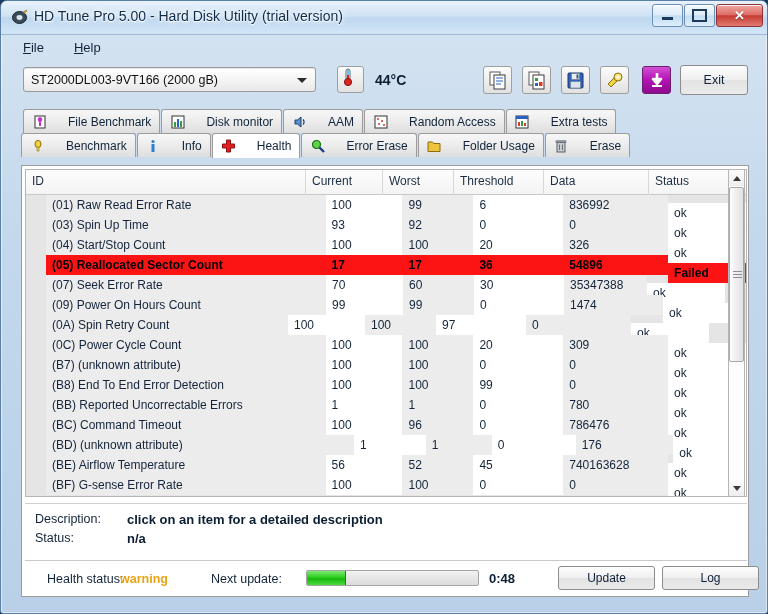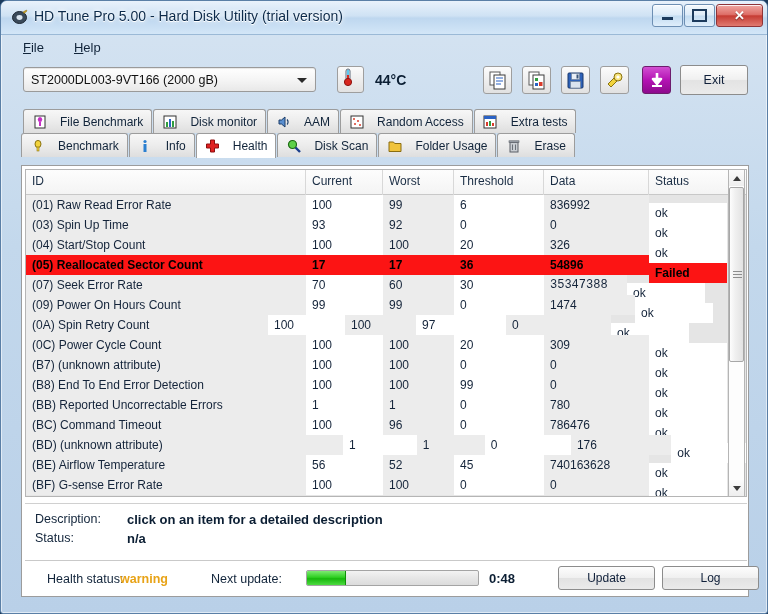--- a/index.html
+++ b/index.html
@@ -161,21 +161,21 @@
   .tabrow { display: flex; }
   .tabrow.row1 { padding-left: 2px; }
   .tab {
     box-sizing: border-box;
     height: 24px;
     border: 1px solid #9c9c9c;
     border-bottom: none;
     border-radius: 3px 3px 0 0;
     background: linear-gradient(180deg,#f7f7f7 0%, #ececec 50%, #dedede 100%);
     display: flex; align-items: center;
-    gap: 13px;
+    gap: 21px;
     padding: 0 8px;
     margin-right: 1px;
     font-size: 12px;
     color: #11243a;
     white-space: nowrap;
   }
   .tab.active {
     background: #ffffff;
     border-color: #9c9c9c;
     height: 25px;
@@ -213,21 +213,21 @@
   .grid-head .hc {
     box-sizing: border-box;
     padding: 4px 0 0 6px;
     font-size: 12px;
     color: #1a2d44;
     border-right: 1px solid #d8d8d8;
     height: 25px;
     white-space: nowrap;
     overflow: hidden;
   }
-  .grid-body { position: relative; }
+  .grid-body { position: relative; padding-left: 20px; }
   .grow {
     display: flex;
     height: 20px;
     box-sizing: border-box;
     font-size: 12px;
     color: #14243a;
   }
   .grow .gc {
     box-sizing: border-box;
     padding: 3px 0 0 6px;
@@ -513,21 +513,21 @@
           </span>
           <span>Health</span>
         </div>
         <div class="tab">
           <span class="ticon">
             <svg width="14" height="14" viewBox="0 0 14 14">
                 <circle cx="5.5" cy="5.5" r="4" fill="#5ed14a" stroke="#1f6b16" stroke-width="1.2"></circle>
                 <line x1="8.5" y1="8.5" x2="13" y2="13" stroke="#1a3e8c" stroke-width="2.4"></line>
               </svg>
           </span>
-          <span>Disk Scan</span>
+          <span>Error Erase</span>
         </div>
         <div class="tab">
           <span class="ticon">
             <svg width="14" height="14" viewBox="0 0 14 14">
                 <path d="M1 3 h4.5 l1.2 1.5 H13 v8 H1 Z" fill="#f0c33c" stroke="#8a6d10" stroke-width="1"></path>
               </svg>
           </span>
           <span>Folder Usage</span>
         </div>
         <div class="tab">
@@ -586,29 +586,29 @@
               <div class="gc c2" style="width: 71px;">17</div>
               <div class="gc c3" style="width: 90px;">36</div>
               <div class="gc c4" style="width: 105px;">54896</div>
               <div class="gc c5" style="width: 78px;">Failed</div>
             </div>
             <div class="grow">
               <div class="gc c0" style="width: 280px;">(07) Seek Error Rate</div>
               <div class="gc c1" style="width: 77px;">70</div>
               <div class="gc c2" style="width: 71px;">60</div>
               <div class="gc c3" style="width: 90px;">30</div>
-              <div class="gc c4" style="width: 83px; font-family: Liberation Mono, monospace;">35347388</div>
+              <div class="gc c4" style="width: 83px;">35347388</div>
               <div class="gc c5" style="width: 78px;">ok</div>
             </div>
             <div class="grow">
               <div class="gc c0" style="width: 280px;">(09) Power On Hours Count</div>
               <div class="gc c1" style="width: 77px;">99</div>
               <div class="gc c2" style="width: 71px;">99</div>
               <div class="gc c3" style="width: 90px;">0</div>
-              <div class="gc c4" style="width: 91px;">1474</div>
+              <div class="gc c4" style="width: 99px;">1474</div>
               <div class="gc c5" style="width: 78px;">ok</div>
             </div>
             <div class="grow">
               <div class="gc c0" style="width: 242px;">(0A) Spin Retry Count</div>
               <div class="gc c1" style="width: 77px;">100</div>
               <div class="gc c2" style="width: 71px;">100</div>
               <div class="gc c3" style="width: 90px;">97</div>
               <div class="gc c4" style="width: 105px;">0</div>
               <div class="gc c5" style="width: 78px;">ok</div>
             </div>

